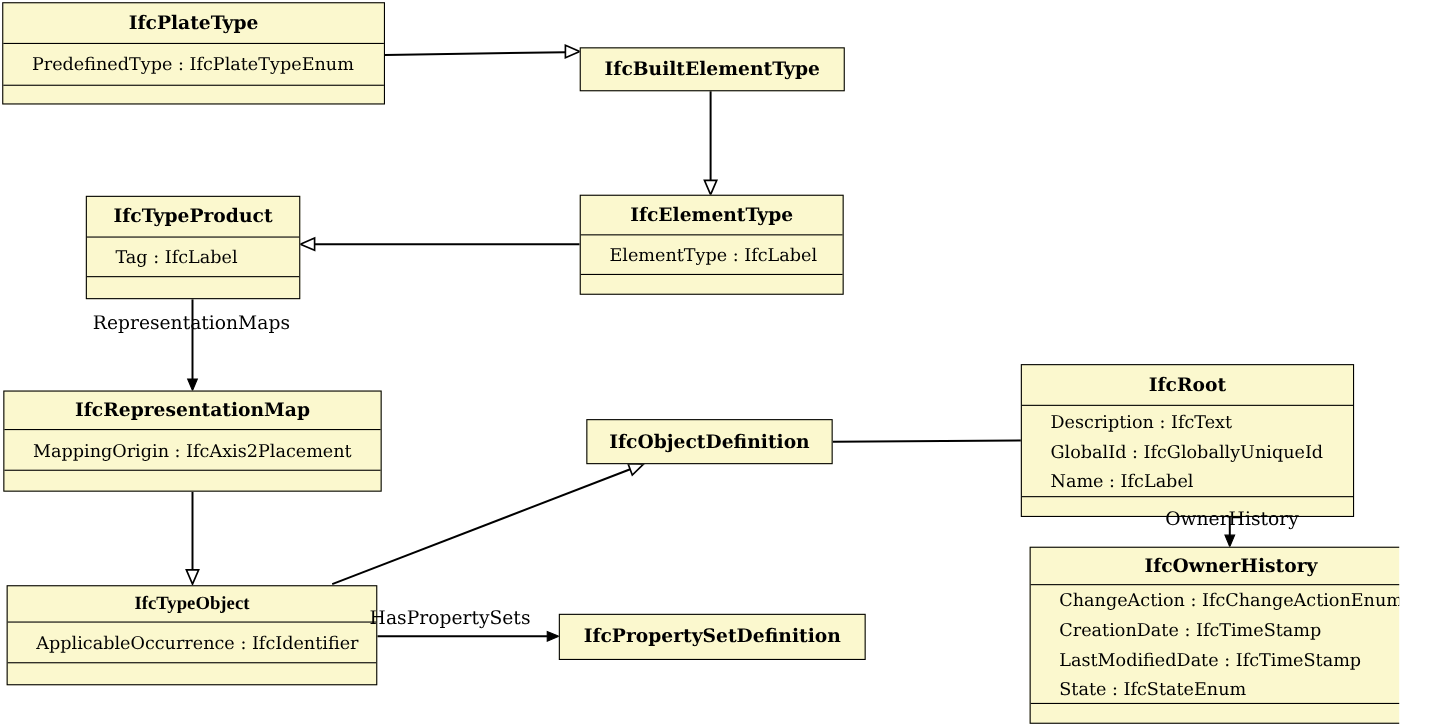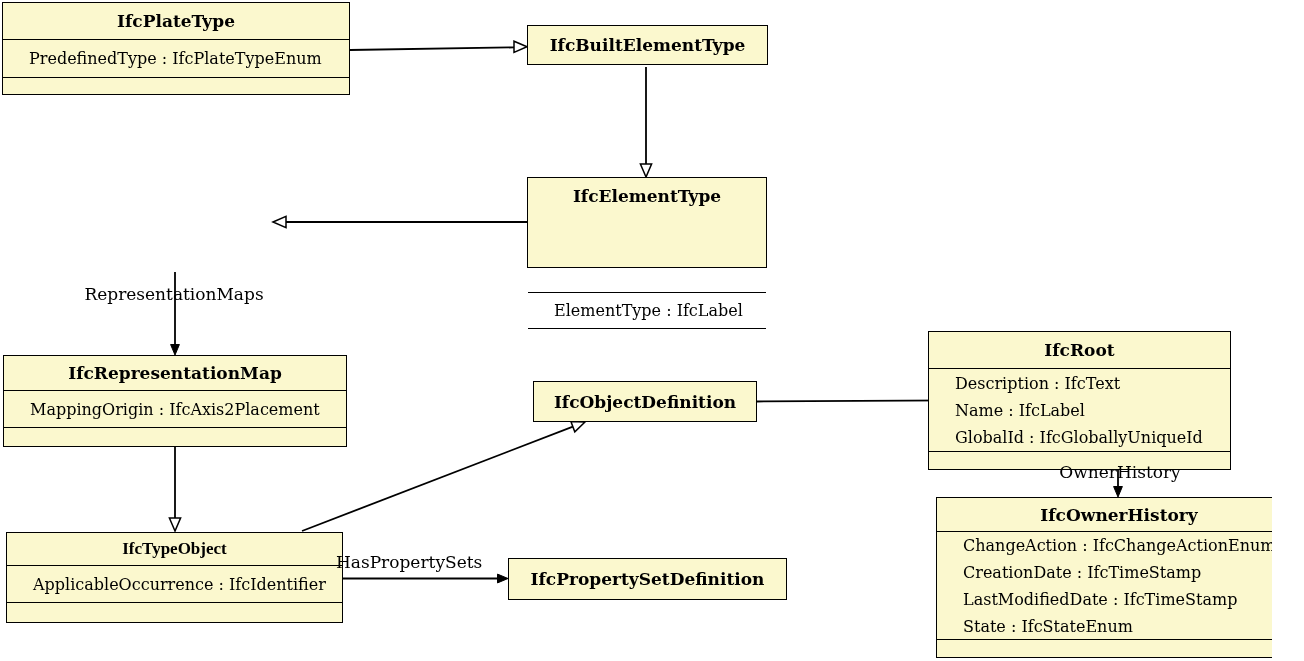--- a/index.html
+++ b/index.html
@@ -88,28 +88,35 @@
   </svg>
 
   <div class="cls" style="left:2px;top:2px;width:348px;height:93px;">
     <div class="title" style="height:36px;">IfcPlateType</div>
     <div class="attrs" style="height:39px;">
       <div class="attr">PredefinedType : IfcPlateTypeEnum</div>
     </div>
     <div class="empty"></div>
   </div>
 
-  <div class="cls single" style="left:527px;top:25px;width:241px;height:40px;text-align:right;">
+  <div class="cls single" style="left:527px;top:43px;width:241px;height:40px;text-align:right;">
     <div class="title">IfcBuiltElementType</div>
   </div>
 
+  <div class="cls" style="left:78px;top:178px;width:195px;height:94px;">
+    <div class="title" style="height:36px;">IfcTypeProduct</div>
+    <div class="attrs" style="height:37px;">
+      <div class="attr">Tag : IfcLabel</div>
+    </div>
+    <div class="empty"></div>
+  </div>
 
-  <div class="cls" style="left:527px;top:177px;width:240px;height:91px;gap:36px;">
+  <div class="cls" style="left:527px;top:177px;width:240px;height:91px;">
     <div class="title" style="height:35px;">IfcElementType</div>
-    <div class="attrs" style="height:37px;margin-top:43px;">
+    <div class="attrs" style="height:37px;">
       <div class="attr">ElementType : IfcLabel</div>
     </div>
     <div class="empty"></div>
   </div>
 
   <div class="cls" style="left:3px;top:355px;width:344px;height:92px;">
     <div class="title" style="height:34px;">IfcRepresentationMap</div>
     <div class="attrs" style="height:38px;">
       <div class="attr">MappingOrigin : IfcAxis2Placement</div>
     </div>
@@ -117,22 +124,22 @@
   </div>
 
   <div class="cls single" style="left:533px;top:381px;width:224px;height:41px;">
     <div class="title">IfcObjectDefinition</div>
   </div>
 
   <div class="cls" style="left:928px;top:331px;width:303px;height:139px;">
     <div class="title" style="height:36px;">IfcRoot</div>
     <div class="attrs" style="height:84px;">
       <div class="attr">Description : IfcText</div>
+      <div class="attr">GlobalId : IfcGloballyUniqueId</div>
       <div class="attr">Name : IfcLabel</div>
-      <div class="attr">GlobalId : IfcGloballyUniqueId</div>
     </div>
     <div class="empty"></div>
   </div>
 
   <div class="cls" style="left:6px;top:532px;width:337px;height:91px;">
     <div class="title" style="height:32px;font-family:Liberation Serif, serif;">IfcTypeObject</div>
     <div class="attrs" style="height:38px;justify-content:center;">
       <div class="attr">ApplicableOccurrence : IfcIdentifier</div>
     </div>
     <div class="empty"></div>

